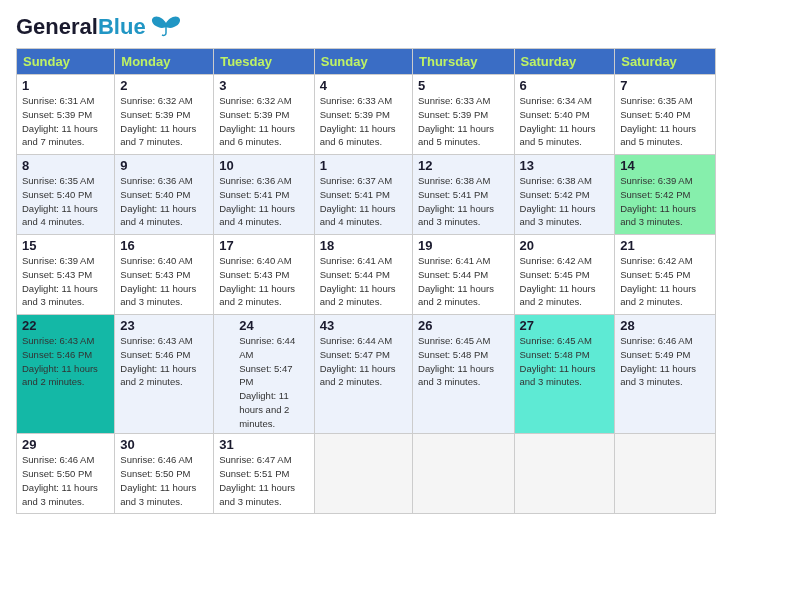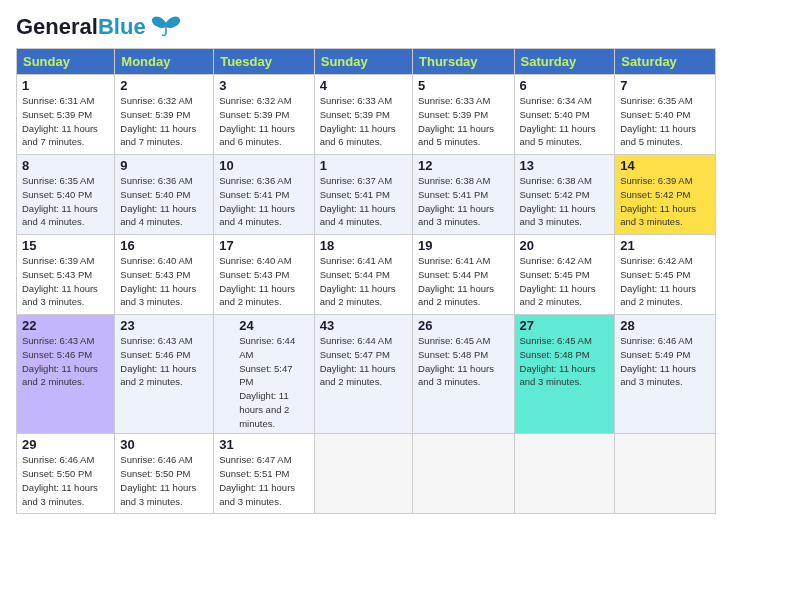--- a/index.html
+++ b/index.html
@@ -168,21 +168,21 @@
             <div class="day-info">Sunrise: 6:37 AM<br>Sunset: 5:41 PM<br>Daylight: 11 hours and 4 minutes.</div>
           </td>
           <td style="background: rgb(237, 242, 251);">
             <span class="day-num">12</span>
             <div class="day-info">Sunrise: 6:38 AM<br>Sunset: 5:41 PM<br>Daylight: 11 hours and 3 minutes.</div>
           </td>
           <td style="background: rgb(237, 242, 251);">
             <span class="day-num">13</span>
             <div class="day-info">Sunrise: 6:38 AM<br>Sunset: 5:42 PM<br>Daylight: 11 hours and 3 minutes.</div>
           </td>
-          <td style="background: #fde047;">
+          <td style="background: #86efac;">
             <span class="day-num">14</span>
             <div class="day-info">Sunrise: 6:39 AM<br>Sunset: 5:42 PM<br>Daylight: 11 hours and 3 minutes.</div>
           </td>
         </tr>
         <tr>
           <td>
             <span class="day-num">15</span>
             <div class="day-info">Sunrise: 6:39 AM<br>Sunset: 5:43 PM<br>Daylight: 11 hours and 3 minutes.</div>
           </td>
           <td>
@@ -204,21 +204,21 @@
           <td>
             <span class="day-num">20</span>
             <div class="day-info">Sunrise: 6:42 AM<br>Sunset: 5:45 PM<br>Daylight: 11 hours and 2 minutes.</div>
           </td>
           <td>
             <span class="day-num">21</span>
             <div class="day-info">Sunrise: 6:42 AM<br>Sunset: 5:45 PM<br>Daylight: 11 hours and 2 minutes.</div>
           </td>
         </tr>
         <tr>
-          <td style="background: #c4b5fd;">
+          <td style="background: #14b8a6;">
             <span class="day-num">22</span>
             <div class="day-info">Sunrise: 6:43 AM<br>Sunset: 5:46 PM<br>Daylight: 11 hours and 2 minutes.</div>
           </td>
           <td style="background: rgb(237, 242, 251);">
             <span class="day-num">23</span>
             <div class="day-info">Sunrise: 6:43 AM<br>Sunset: 5:46 PM<br>Daylight: 11 hours and 2 minutes.</div>
           </td>
           <td style="background: rgb(237, 242, 251); padding-left: 25px;">
             <span class="day-num">24</span>
             <div class="day-info">Sunrise: 6:44 AM<br>Sunset: 5:47 PM<br>Daylight: 11 hours and 2 minutes.</div>

